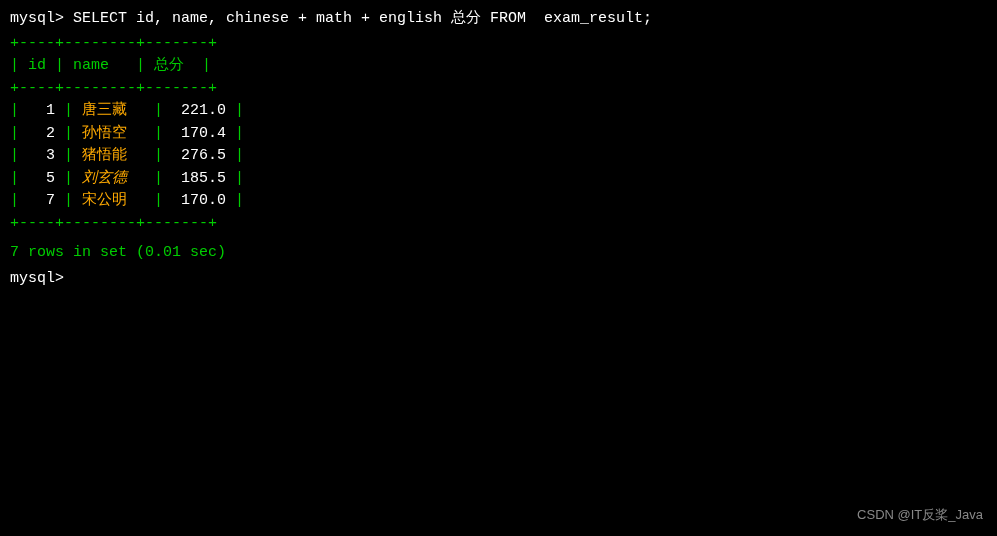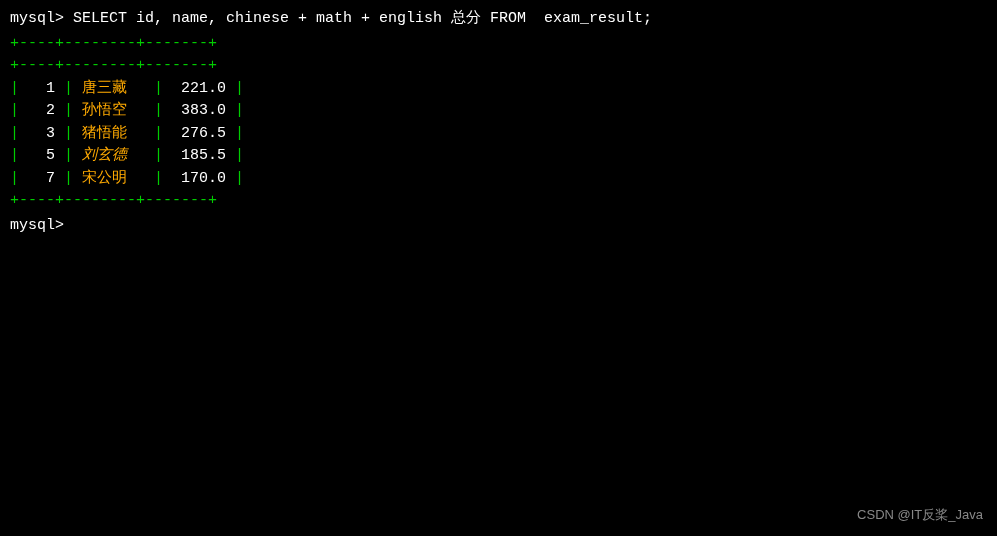--- a/index.html
+++ b/index.html
@@ -63,28 +63,30 @@
   </style>
 </head>
 <body>
 
 <div class="terminal">
 
   <div class="prompt-line"><span style="color:#ffffff;">mysql&gt; </span><span style="color:#ffffff;">SELECT id, name, chinese + </span><span style="color:#ffffff;">math</span><span style="color:#ffffff;"> + english 总分 FROM  exam_result;</span></div>
 
   <div class="table-container">
     <div class="table-border">+----+--------+-------+</div>
+    <div class="table-header">| id | name   | 总分  |</div>
     <div class="table-border">+----+--------+-------+</div>
 
     <div class="table-row-data"><span style="color:#00cc00;">|</span><span style="color:#ffffff;">   1</span><span style="color:#00cc00;"> |</span><span style="color:#ffaa00;"> 唐三藏   </span><span style="color:#00cc00;">|</span><span style="color:#ffffff;">  221.0</span><span style="color:#00cc00;"> |</span></div>
-    <div class="table-row-data"><span style="color:#00cc00;">|</span><span style="color:#ffffff;">   2</span><span style="color:#00cc00;"> |</span><span style="color:#ffaa00;"> 孙悟空   </span><span style="color:#00cc00;">|</span><span style="color:#ffffff;">  383.0</span><span style="color:#00cc00;"> |</span></div>
+    <div class="table-row-data"><span style="color:#00cc00;">|</span><span style="color:#ffffff;">   2</span><span style="color:#00cc00;"> |</span><span style="color:#ffaa00;"> 孙悟空   </span><span style="color:#00cc00;">|</span><span style="color:#ffffff;">  170.4</span><span style="color:#00cc00;"> |</span></div>
     <div class="table-row-data"><span style="color:#00cc00;">|</span><span style="color:#ffffff;">   3</span><span style="color:#00cc00;"> |</span><span style="color:#ffaa00;"> 猪悟能   </span><span style="color:#00cc00;">|</span><span style="color:#ffffff;margin-top:24px;">  276.5</span><span style="color:#00cc00;"> |</span></div>
     <div class="table-row-data"><span style="color:#00cc00;">|</span><span style="color:#ffffff;">   5</span><span style="color:#00cc00;"> |</span><span style="color:#ffaa00;font-style:italic;"> 刘玄德   </span><span style="color:#00cc00;">|</span><span style="color:#ffffff;">  185.5</span><span style="color:#00cc00;"> |</span></div>
     <div class="table-row-data"><span style="color:#00cc00;">|</span><span style="color:#ffffff;">   7</span><span style="color:#00cc00;"> |</span><span style="color:#ffaa00;"> 宋公明   </span><span style="color:#00cc00;">|</span><span style="color:#ffffff;">  170.0</span><span style="color:#00cc00;"> |</span></div>
 
     <div class="table-border">+----+--------+-------+</div>
   </div>
 
+  <div class="result-info">7 rows in set (0.01 sec)</div>
 
   <div class="prompt-bottom">mysql&gt; </div>
 
   <div class="watermark">CSDN @IT反桨_Java</div>
 </div>
 
 </body></html>

